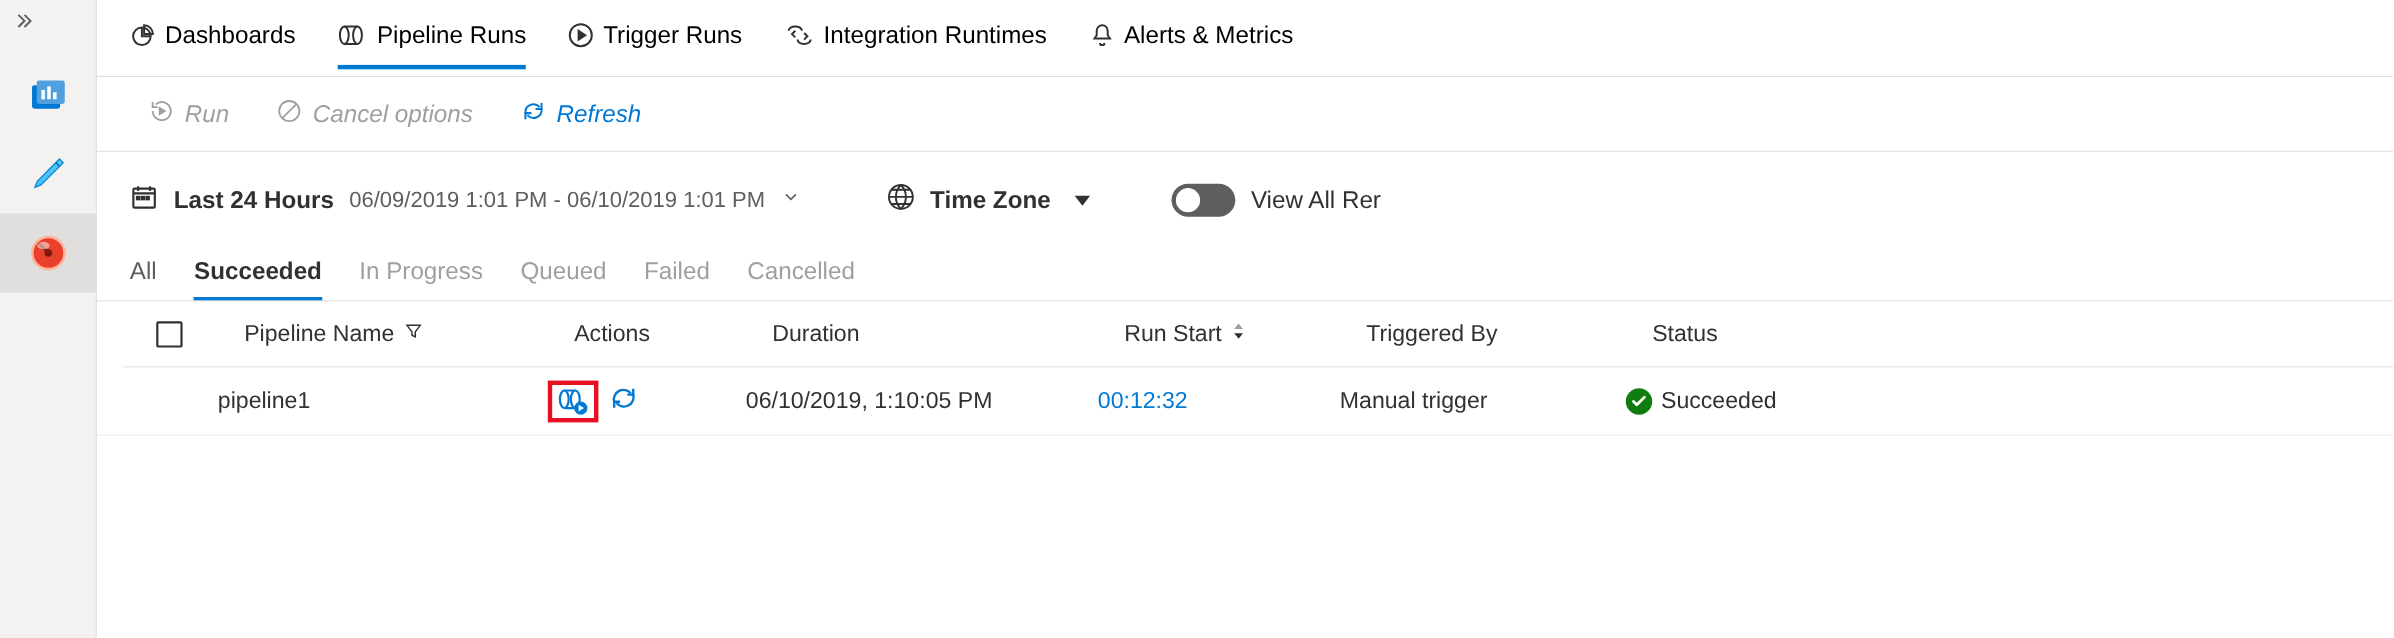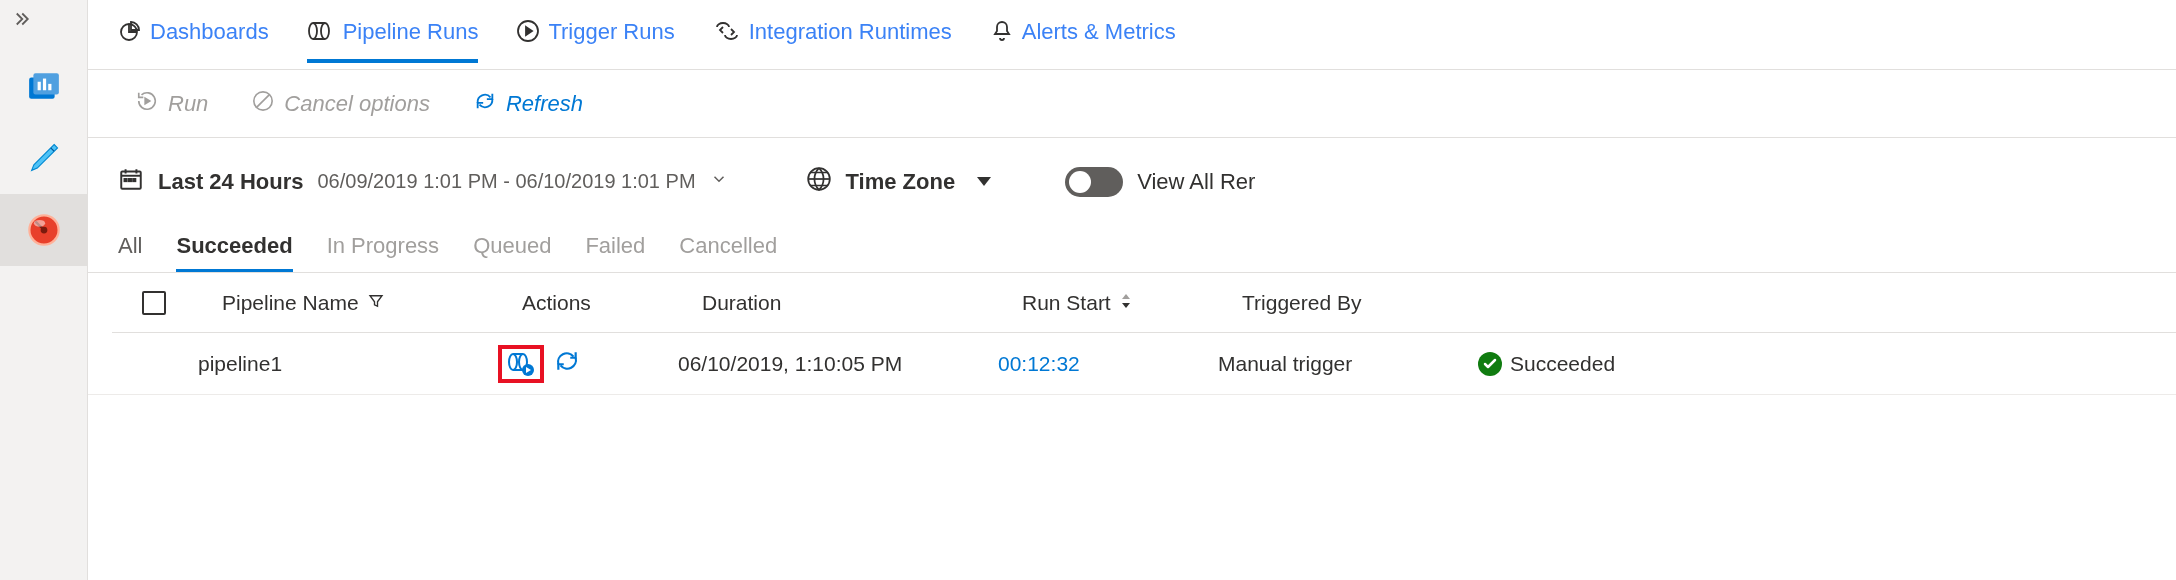--- a/index.html
+++ b/index.html
@@ -45,26 +45,26 @@
   .topnav {
     display: flex;
     align-items: center;
     gap: 38px;
     padding: 12px 30px 0 30px;
     border-bottom: 1px solid #e1dfdd;
     height: 70px;
   }
   .topnav-item {
     display: flex;
-    align-items: flex-start;
+    align-items: center;
     gap: 8px;
     padding-bottom: 14px;
     border-bottom: 4px solid transparent;
     cursor: pointer;
-    color: #3b82f6;
+    color: #000000;
     font-size: 22px;
   }
   .topnav-item.active { border-bottom-color: #0078d4; }
   .topnav-item .ico { display: inline-flex; }
 
   
   .toolbar {
     display: flex;
     align-items: center;
     gap: 28px;
@@ -398,20 +398,23 @@
           <span>Run Start</span>
           <span>
             <svg width="14" height="18" viewBox="0 0 14 18">
                 <path d="M7 2 l4 5 h-8 z" fill="#a19f9d"></path>
                 <path d="M7 16 l-4-5 h8 z" fill="#323130"></path>
               </svg>
           </span>
         </div>
         <div class="th">
           <span>Triggered By</span>
+        </div>
+        <div class="th">
+          <span>Status</span>
         </div>
       </div>
 
       <div class="trow">
         <div></div>
         <div>pipeline1</div>
         <div class="actions-cell">
           <span class="action-icon-box">
             <svg width="30" height="26" viewBox="0 0 30 26" fill="none" stroke="#0078d4" stroke-width="2">
                 <ellipse cx="7" cy="11" rx="4" ry="8"></ellipse>

